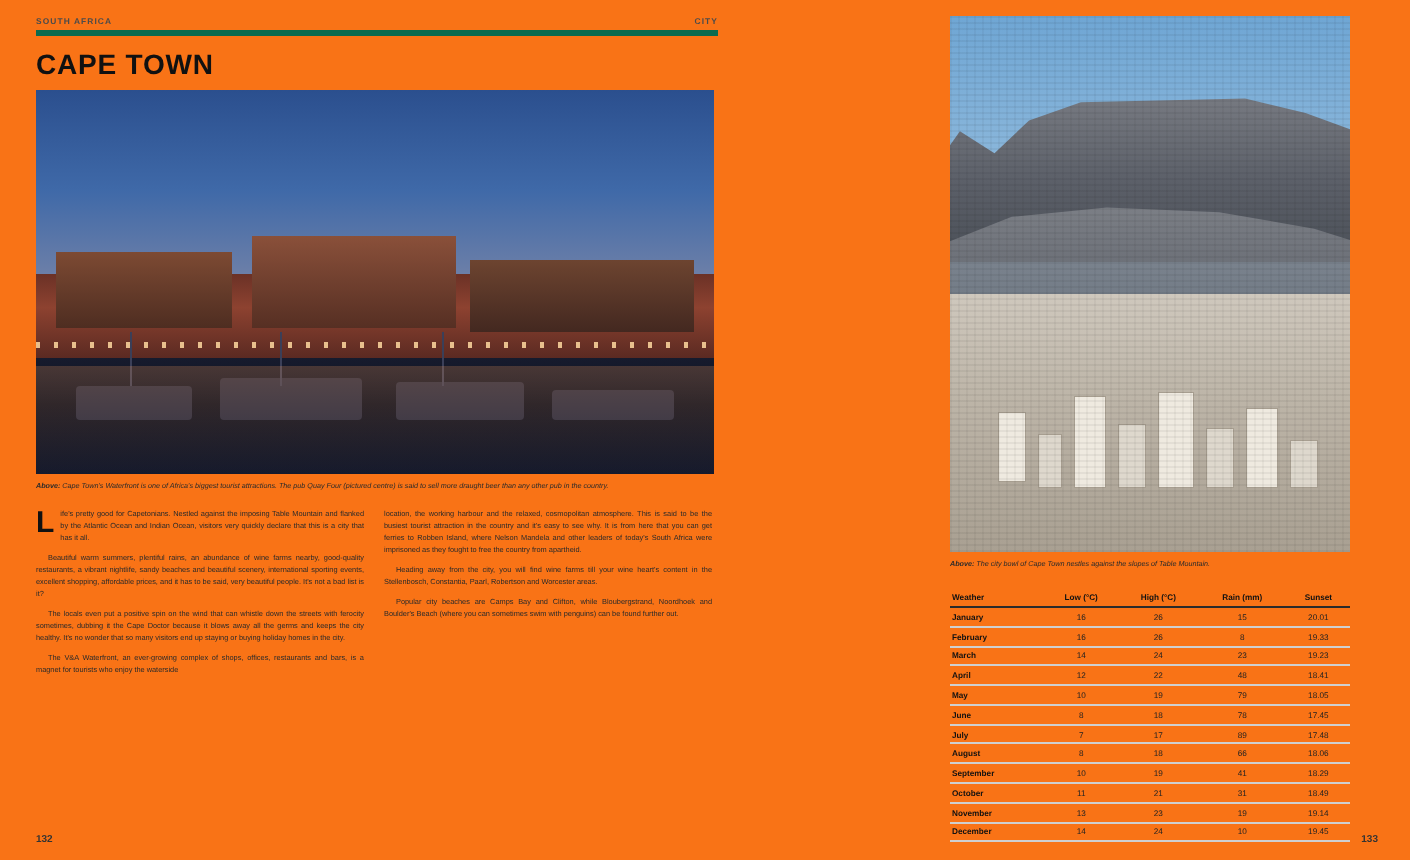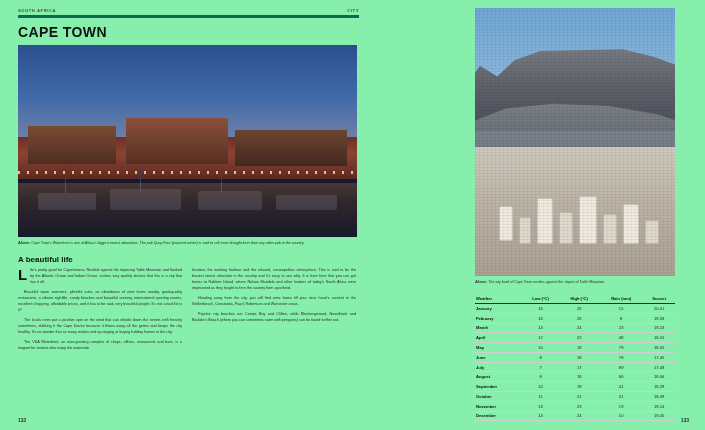--- a/index.html
+++ b/index.html
@@ -3,21 +3,21 @@
 <meta charset="utf-8">
 <style>
   html,body{margin:0;padding:0;}
   body{
     width:705px;height:430px;overflow:hidden;
     background:#ffffff;
     font-family:"Liberation Sans", sans-serif;
     color:#1a1a1a;
   }
   .spread{position:relative;width:705px;height:430px;display:flex;}
-  .page{position:relative;height:430px;background:#86efac;box-sizing:border-box;}
+  .page{position:relative;height:430px;background:#f97316;box-sizing:border-box;}
   .page-left{width:371px;padding:8px 12px 0 18px;}
   .page-right{width:334px;padding:8px 14px 0 8px;}
   .gutter{position:absolute;left:371px;top:0;width:1px;height:430px;background:#e9e9e9;}
 
   
   .runhead{display:flex;justify-content:space-between;align-items:flex-end;
     font-size:4.2px;letter-spacing:.55px;font-weight:700;color:#4b4b4b;
     text-transform:uppercase;padding-bottom:2px;}
   .rule-green{height:3px;background:#0b6b4f;margin-bottom:7px;}
 
@@ -159,21 +159,20 @@
       <div class="mast" style="left:14%"></div>
       <div class="mast" style="left:36%"></div>
       <div class="mast" style="left:60%"></div>
       <div class="reflect"></div>
     </div>
 
     <div class="photo-caption">
       <b>Above:</b><span> Cape Town's Waterfront is one of Africa's biggest tourist attractions. The pub Quay Four (pictured centre) is said to sell more draught beer than any other pub in the country.</span>
     </div>
 
-    <h2 class="sec-head">A beautiful life</h2>
 
     <div class="cols">
       <div class="col">
         <p><span class="dropcap">L</span><span>ife's pretty good for Capetonians. Nestled against the imposing Table Mountain and flanked by the Atlantic Ocean and Indian Ocean, visitors very quickly declare that this is a city that has it all.</span></p>
         <p class="ind">Beautiful warm summers, plentiful rains, an abundance of wine farms nearby, good-quality restaurants, a vibrant nightlife, sandy beaches and beautiful scenery, international sporting events, excellent shopping, affordable prices, and it has to be said, very beautiful people. It's not a bad list is it?</p>
         <p class="ind">The locals even put a positive spin on the wind that can whistle down the streets with ferocity sometimes, dubbing it the Cape Doctor because it blows away all the germs and keeps the city healthy. It's no wonder that so many visitors end up staying or buying holiday homes in the city.</p>
         <p class="ind">The V&amp;A Waterfront, an ever-growing complex of shops, offices, restaurants and bars, is a magnet for tourists who enjoy the waterside</p>
       </div>
       <div class="col">
         <p>location, the working harbour and the relaxed, cosmopolitan atmosphere. This is said to be the busiest tourist attraction in the country and it's easy to see why. It is from here that you can get ferries to Robben Island, where Nelson Mandela and other leaders of today's South Africa were imprisoned as they fought to free the country from apartheid.</p>

